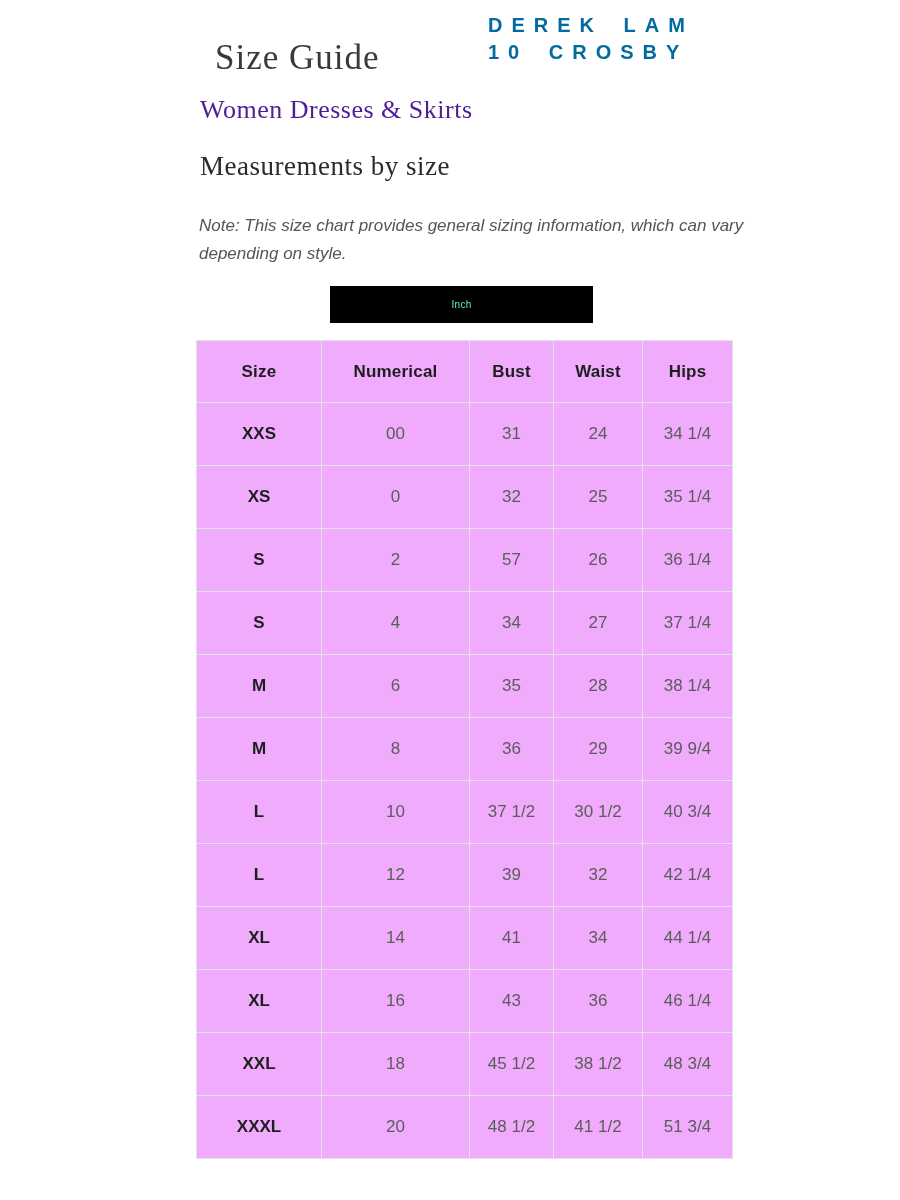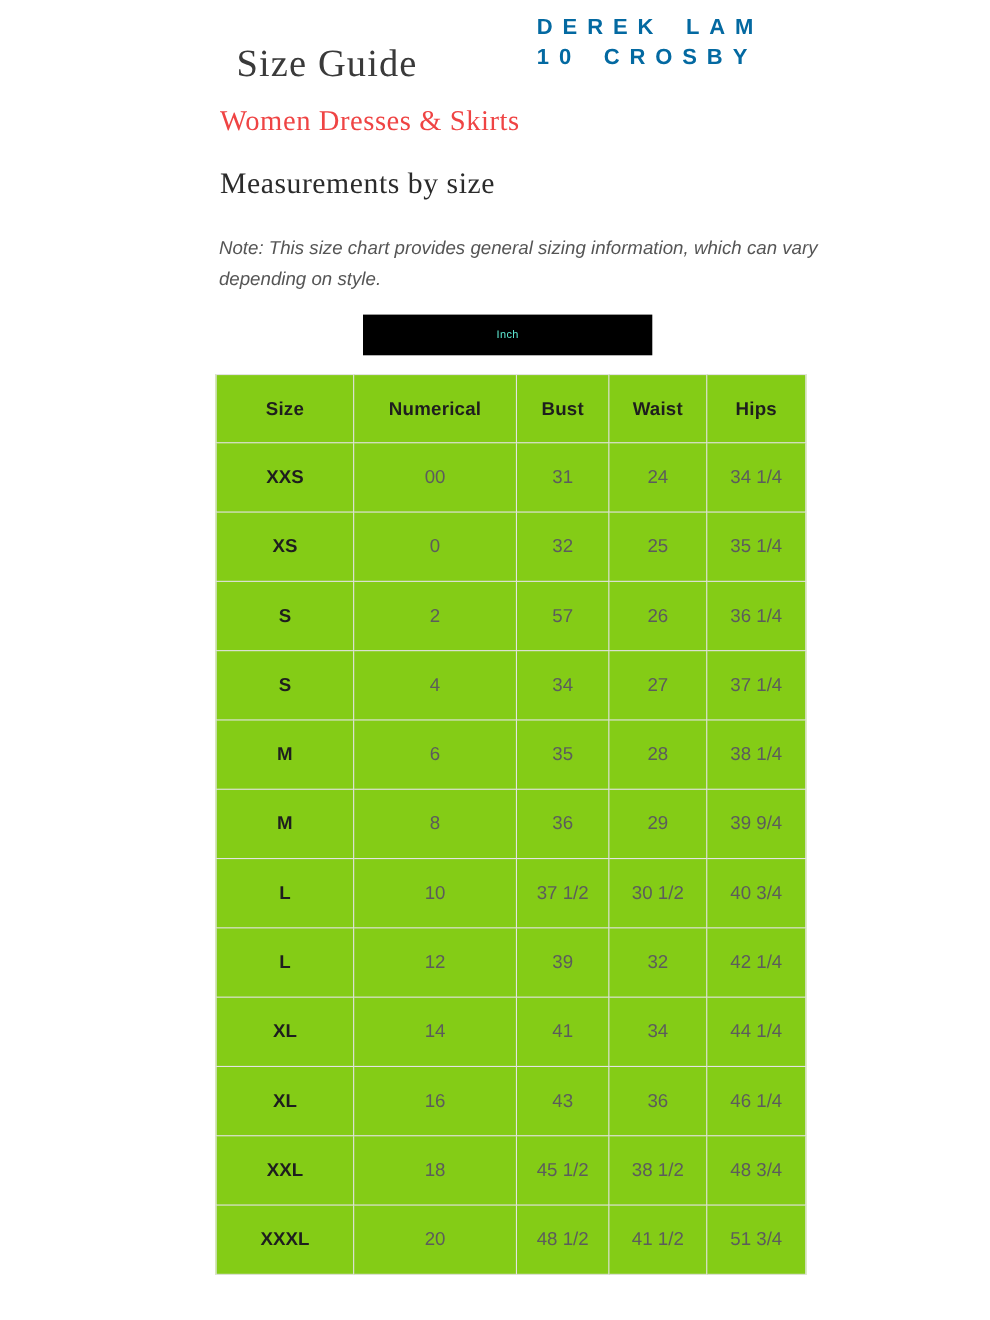--- a/index.html
+++ b/index.html
@@ -38,21 +38,21 @@
   }
 
   .subtitle {
     position: absolute;
     top: 95px;
     left: 200px;
     font-family: "Liberation Serif", serif;
     font-weight: 400;
     font-size: 26px;
     letter-spacing: 0.5px;
-    color: #ef4444;
+    color: #4c1d95;
   }
 
   .section-title {
     position: absolute;
     top: 151px;
     left: 200px;
     font-family: "Liberation Serif", serif;
     font-weight: 400;
     font-size: 27px;
     letter-spacing: 0.5px;
@@ -89,21 +89,21 @@
     cursor: pointer;
   }
 
   table.size-table {
     position: absolute;
     top: 340px;
     left: 196px;
     width: 536px;
     border-collapse: collapse;
     table-layout: fixed;
-    background: #84cc16;
+    background: #f0abfc;
     padding-left: 28px;
   }
   .size-table th, .size-table td {
     border: 1px solid #e3e3e3;
     text-align: center;
     vertical-align: middle;
     font-size: 17px;
     padding: 0;
   }
   .size-table thead th {

